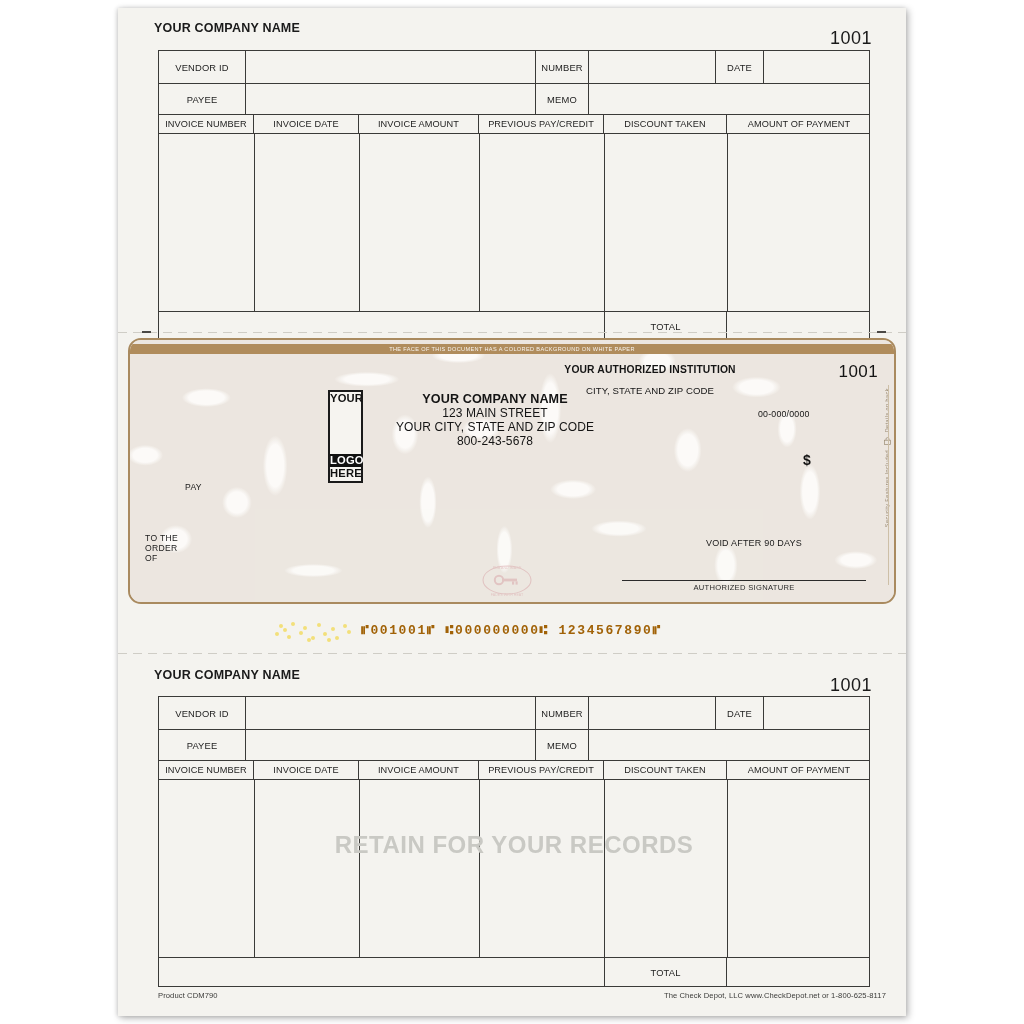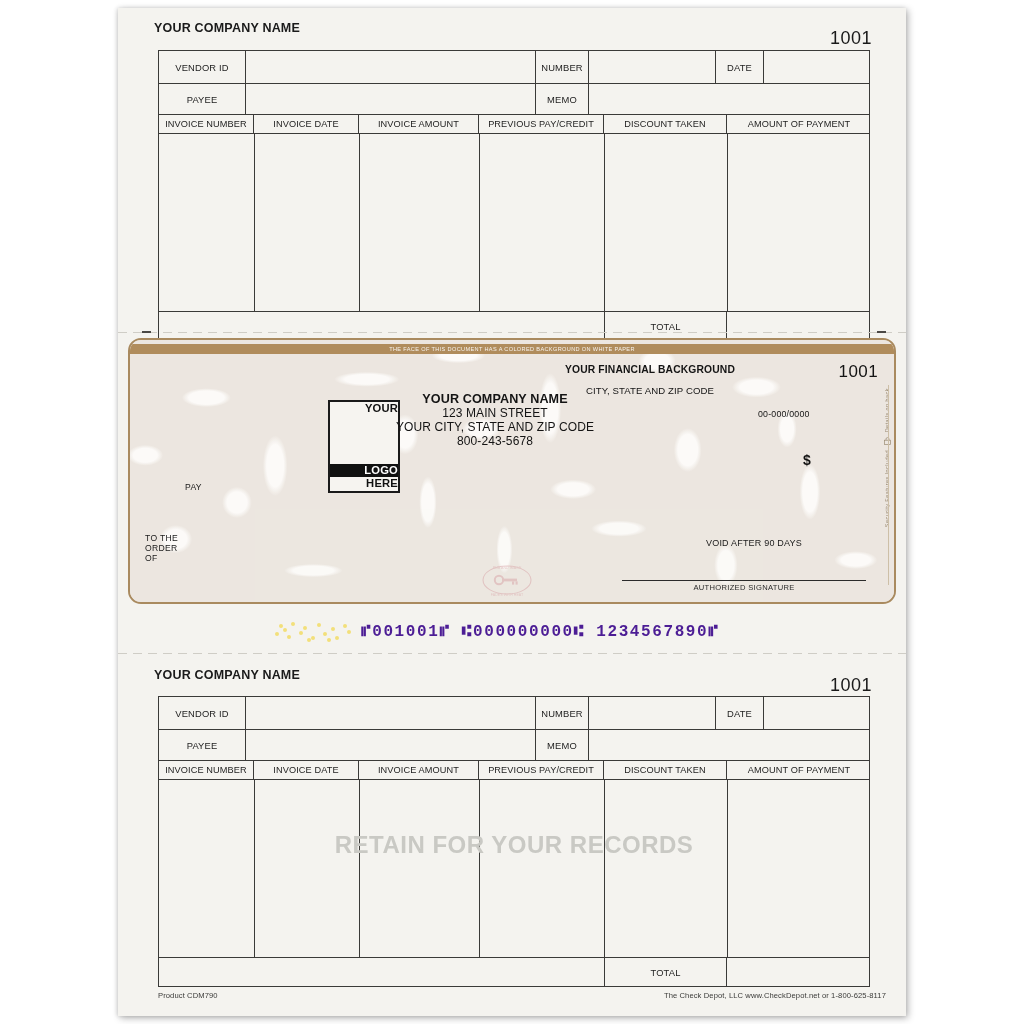--- a/index.html
+++ b/index.html
@@ -205,25 +205,25 @@
     margin-left: 28px;
   }
   .dollar {
     position: absolute;
     left: 673px; top: 112px;
     font-size: 14px; font-weight: bold;
     color: #111;
   }
   .logobox {
     position: absolute;
-    left: 198px; top: 60px;
-    width: 72px;
+    left: 198px; top: 50px;
+    width: 35px;
     border: 2.2px solid #1a1a1a;
     background: #f6f4f0;
-    text-align: right;
+    text-align: left;
   }
   .logobox div {
     font-size: 11.2px; font-weight: bold;
     line-height: 13.5px; letter-spacing: 0.2px;
     color: #111;
   }
   .logobox .inv {
     background: #111; color: #fff; margin-top: 48px;
   }
   .co-block {
@@ -303,24 +303,24 @@
     left: 888px; top: 385px;
     width: 1px; height: 200px;
     background: #cdbfa7;
   }
 
   
   .micr {
     position: absolute;
     left: 236px; top: 615px;
     font-family: "Liberation Mono", monospace;
-    font-size: 16px;
+    font-size: 13px;
     font-weight: bold;
     letter-spacing: 1.6px;
-    color: #4c1d95;
+    color: #a16207;
     white-space: nowrap;
     padding-left: 7px;
   }
   .dots {
     position: absolute;
     left: 155px; top: 613px;
     width: 82px; height: 22px;
   }
   .dots i {
     position: absolute;
@@ -439,21 +439,21 @@
 
     <div class="check-wrap">
       <div class="check">
         <div class="marble"></div>
 
         <div class="microline">THE FACE OF THIS DOCUMENT HAS A COLORED BACKGROUND ON WHITE PAPER</div>
 
         <div class="chk-num">1001</div>
 
         <div class="bank">
-          <div class="bank-name">YOUR FINANCIAL BACKGROUND</div>
+          <div class="bank-name">YOUR AUTHORIZED INSTITUTION</div>
           <div class="bank-city">CITY, STATE AND ZIP CODE</div>
         </div>
 
         <div class="fraction">00-000/0000</div>
         <div class="dollar">$</div>
 
         <div class="logobox">
           <div>YOUR</div>
           <div class="inv">LOGO</div>
           <div>HERE</div>

